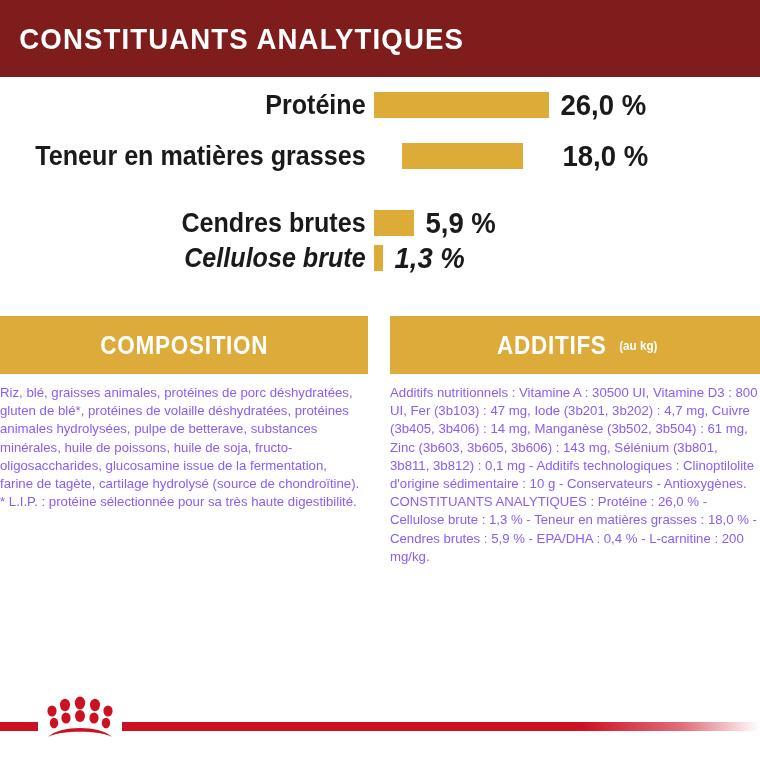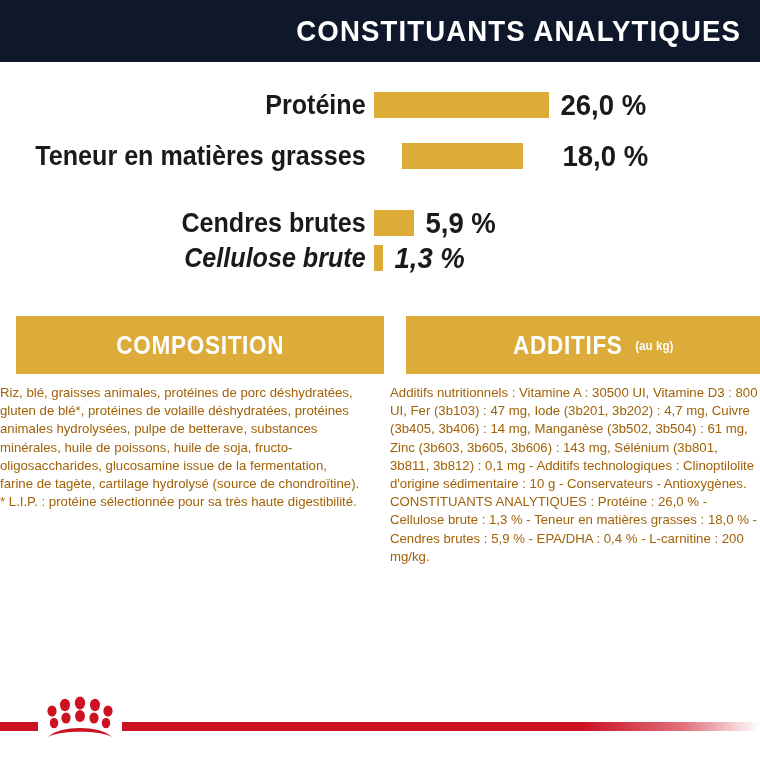--- a/index.html
+++ b/index.html
@@ -14,25 +14,25 @@
     overflow: hidden;
     position: relative;
   }
 
   
   .title-banner {
     position: absolute;
     left: 0;
     top: 0;
     width: 760px;
-    height: 62px;
-    background: #0f172a;
+    height: 77px;
+    background: #7f1d1d;
     display: flex;
     align-items: center;
-    justify-content: flex-end;
+    justify-content: flex-start;
   }
   .title-banner .banner-text {
     color: #ffffff;
     font-family: "Liberation Sans Narrow", "Liberation Sans", sans-serif;
     font-weight: bold;
     font-size: 30px;
     letter-spacing: 1.2px;
     transform: scaleX(0.92);
     text-transform: uppercase;
   }
@@ -78,21 +78,21 @@
     font-size: 29px;
     padding-left: 12px;
     white-space: nowrap;
     transform: scaleX(0.95);
     transform-origin: left center;
   }
 
   
   .section-headers {
     position: absolute;
-    left: 16px;
+    left: 0;
     top: 316px;
     width: 744px;
     height: 58px;
     text-decoration: underline;
   }
   .sec-head {
     position: absolute;
     top: 0;
     height: 58px;
     background: #dcab39;
@@ -122,21 +122,21 @@
     white-space: nowrap;
   }
 
   
   .col {
     position: absolute;
     top: 384px;
     font-family: "Liberation Sans", sans-serif;
     font-size: 13.2px;
     line-height: 18.2px;
-    color: #a16207;
+    color: #8b5cf6;
   }
   .col.left  { left: 0;     width: 360px; }
   .col.right { left: 390px; width: 368px; }
   .col p { margin: 0; }
   .col p + p { margin-top: 0px; }
 
   
   .footer {
     position: absolute;
     left: 0;

